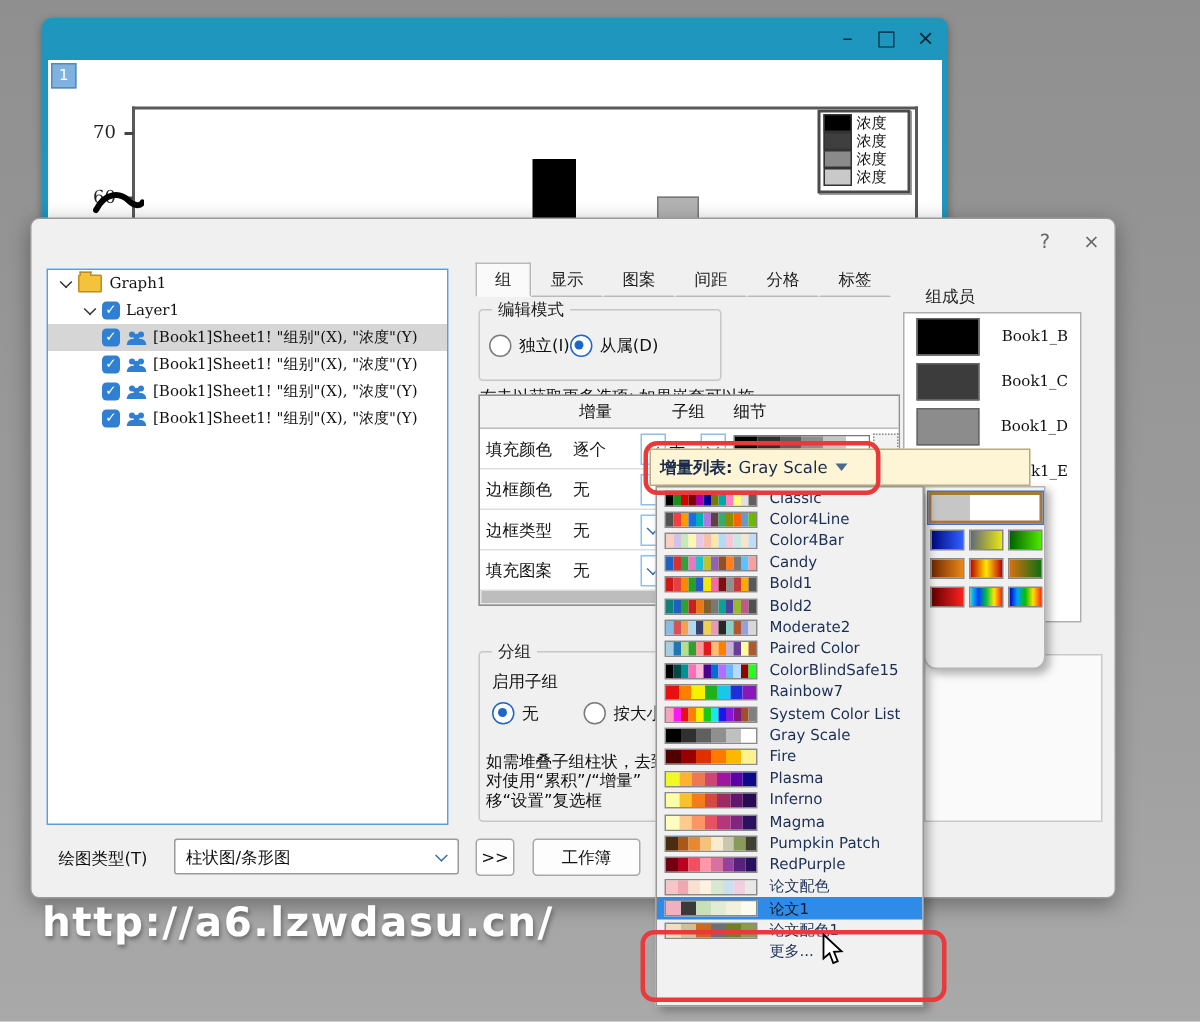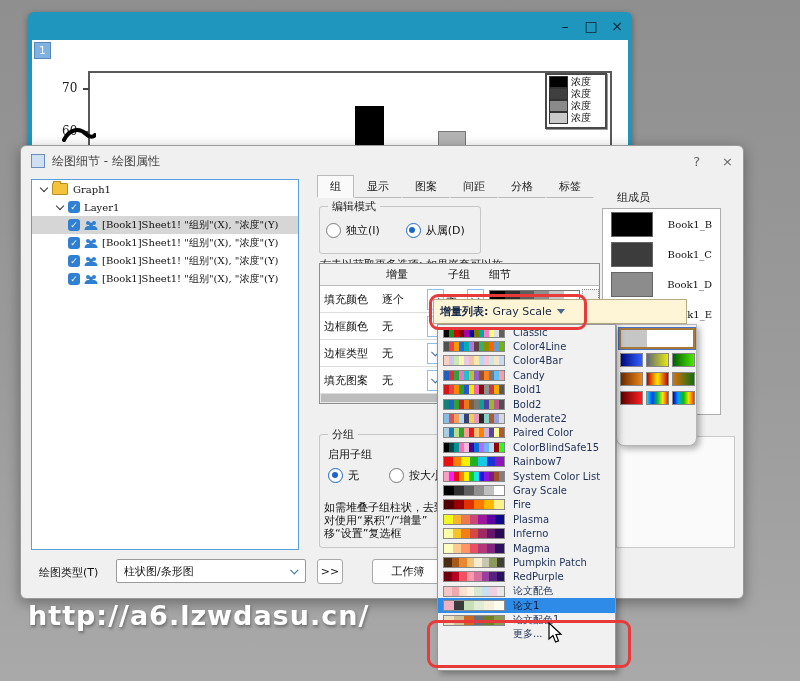--- a/index.html
+++ b/index.html
@@ -151,24 +151,20 @@
         </div>
         <div class="legend-row">
           <span class="legend-swatch" style="background: rgb(201, 201, 201);"></span>
           <span class="legend-label">浓度</span>
         </div>
       </div>
   </div>
 </div>
 
 <div class="abs dialog">
-  <div class="abs dlg-title">
-    <span class="dlg-icon"></span>
-    <span>绘图细节 - 绘图属性</span>
-  </div>
   <div class="dlg-btns">
     <span>?</span>
     <span>×</span>
   </div>
 
   <div class="abs tree-panel">
     <div class="tree-row" style="padding-left:4px;">
       <span class="chev-exp"></span>
       <span class="folder-ic"></span>
       <span class="tree-label">Graph1</span>
@@ -234,21 +230,21 @@
       <div class="tab active">组</div>
       <div class="tab">显示</div>
       <div class="tab">图案</div>
       <div class="tab">间距</div>
       <div class="tab">分格</div>
       <div class="tab">标签</div>
     </div>
 
   <div class="abs gbox" style="left:298px;top:60px;width:160px;height:46px;">
     <span class="gbox-legend">编辑模式</span>
-    <div style="display:flex;gap:26px;margin:16px 0 0 6px;">
+    <div style="display:flex;margin:16px 0 0 6px;">
       <span class="radio-row">
         <span class="radio"></span>
         <span>独立(I)</span>
       </span>
       <span class="radio-row">
         <span class="radio on"></span>
         <span>从属(D)</span>
       </span>
     </div>
   </div>
@@ -383,21 +379,21 @@
       </div>
     </div>
   <div class="abs empty-box" style="left:595px;top:290px;width:117px;height:110px;"></div>
 
   <div class="abs footer-label" style="left:18px;top:419px;">绘图类型(T)</div>
   <div class="abs sel-combo" style="left:95px;top:413px;width:190px;">
     <span>柱状图/条形图</span>
     <span class="chev-dn"></span>
   </div>
   <div class="abs btn" style="left:296px;top:413px;width:26px;">&gt;&gt;</div>
-  <div class="abs btn" style="left:351px;top:413px;width:72px;">工作簿</div>
+  <div class="abs btn" style="left:334px;top:413px;width:72px;">工作簿</div>
   <div class="abs btn" style="left:424px;top:413px;width:72px;">确定</div>
 </div>
 
 <div class="abs popup-header">
   <b>增量列表:</b>
   <span style="margin-left:4px;">Gray Scale</span>
   <span class="hdr-tri"></span>
 </div>
 <div class="abs grad-panel">
   <div class="sel-strip"></div>

